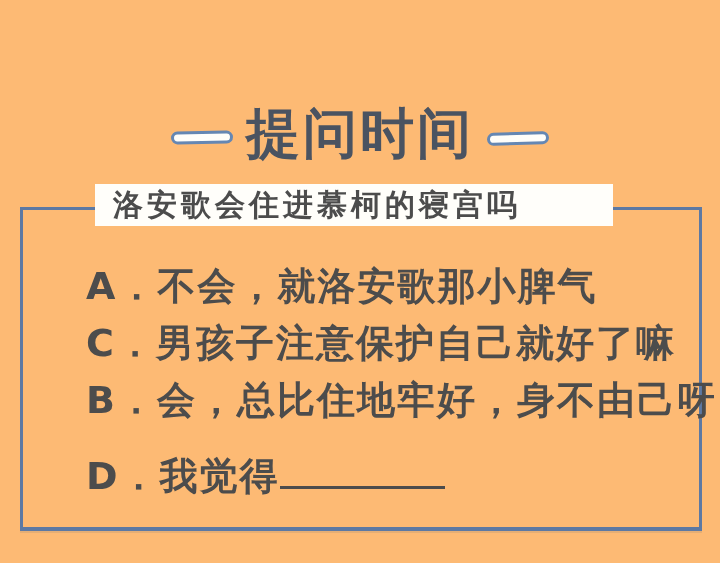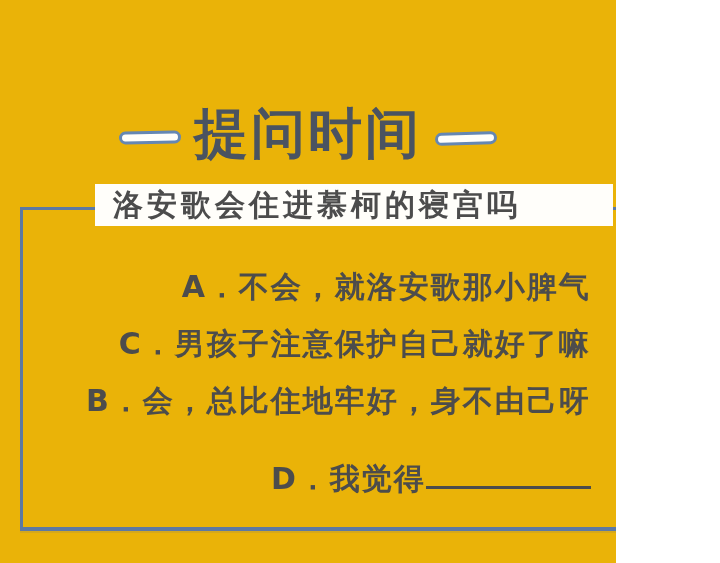--- a/index.html
+++ b/index.html
@@ -1,20 +1,20 @@
 <!DOCTYPE html>
 <html><head>
 <meta charset="utf-8">
 <style>
   html,body { margin:0; padding:0; }
   .page {
     position: relative;
-    width: 616px;
+    width: 720px;
     height: 563px;
-    background: #eab308;
+    background: #fdba74;
     font-family: "DejaVu Sans", sans-serif;
     overflow: hidden;
   }
 
   
   .title-row {
     position: absolute;
     top: 92px;
     left: 0;
     width: 100%;
@@ -68,28 +68,27 @@
     letter-spacing: 4px;
     line-height: 42px;
     white-space: nowrap;
   }
   .options {
     position: absolute;
     top: 48px;
     left: 63px;
   }
   .option {
-    font-size: 30px;
+    font-size: 38px;
     font-weight: bold;
     color: #4c4c4c;
     letter-spacing: 2px;
     line-height: 57px;
     white-space: nowrap;
     cursor: default;
-    text-align: right;
   }
   .blank-line {
     display: inline-block;
     width: 165px;
     border-bottom: 3px solid #4c4c4c;
     color: transparent;
     letter-spacing: 0;
     overflow: hidden;
     vertical-align: baseline;
   }

